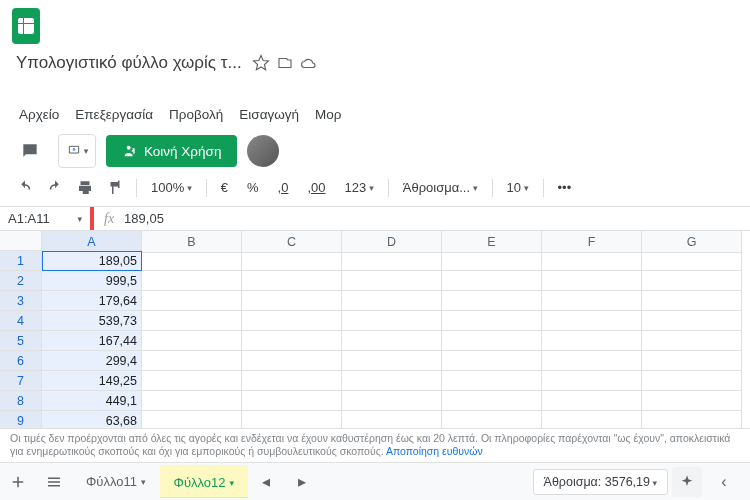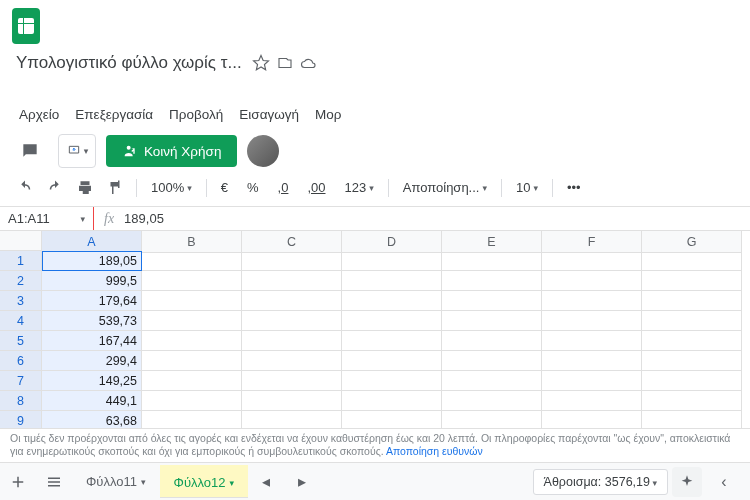--- a/index.html
+++ b/index.html
@@ -25,21 +25,21 @@
 .share-btn svg { width: 16px; height: 16px; fill: #fff; }
 .avatar { width: 32px; height: 32px; border-radius: 50%; background: linear-gradient(135deg,#888,#555); }
 .toolbar { display: flex; align-items: center; padding: 4px 12px; gap: 4px; border-bottom: 1px solid #e0e0e0; height: 38px; }
 .tbtn { width: 26px; height: 26px; display: flex; align-items: center; justify-content: center; border-radius: 3px; cursor: pointer; }
 .tbtn svg { width: 18px; height: 18px; fill: #5f6368; }
 .tsep { width: 1px; height: 18px; background: #dadce0; margin: 0 4px; }
 .ttext { font-size: 13px; color: #3c4043; padding: 3px 6px; cursor: pointer; display: flex; align-items: center; gap: 3px; }
 .ttext::after { content: '▾'; font-size: 9px; color: #5f6368; }
 .ttext.nodrop::after { content: ''; }
 .fx-bar { display: flex; align-items: center; border-bottom: 1px solid #e0e0e0; height: 24px; }
-.namebox { width: 94px; font-size: 13px; color: #3c4043; padding: 0 8px; border-right: 1px solid #ef4444; height: 100%; display: flex; align-items: center; }
+.namebox { width: 94px; font-size: 13px; color: #3c4043; padding: 0 8px; border-right: 4px solid #ef4444; height: 100%; display: flex; align-items: center; }
 .namebox::after { content: '▾'; font-size: 9px; margin-left: auto; color: #5f6368; }
 .fx-sym { font-style: italic; font-family: serif; color: #9aa0a6; padding: 0 10px; font-size: 14px; }
 .fx-input { flex: 1; font-size: 13px; color: #3c4043; border: none; outline: none; }
 .grid-wrap { flex: 1; overflow: hidden; position: relative; }
 .grid { display: grid; grid-template-columns: 42px repeat(7, 100px); grid-auto-rows: 20px; }
 .grid > div { border-right: 1px solid #e0e0e0; border-bottom: 1px solid #e0e0e0; font-size: 12.5px; display: flex; align-items: center; }
 .colh { background: #f8f9fa; color: #5f6368; justify-content: center; height: 22px !important; }
 .rowh { background: #bef264; color: #5f6368; justify-content: center; font-size: 11px; }
 .corner { background: #f8f9fa; }
 .cell { padding: 0 4px; justify-content: flex-end; color: #202124; }
@@ -136,21 +136,21 @@
     </div>
   <div class="tsep"></div>
   <span class="ttext">100%</span>
   <div class="tsep"></div>
   <span class="ttext nodrop">€</span>
   <span class="ttext nodrop">%</span>
   <span class="ttext nodrop" style="text-decoration:underline">,0</span>
   <span class="ttext nodrop" style="text-decoration:underline">,00</span>
   <span class="ttext">123</span>
   <div class="tsep"></div>
-  <span class="ttext">Αποποίηση...</span>
+  <span class="ttext">Άθροισμα...</span>
   <div class="tsep"></div>
   <span class="ttext">10</span>
   <div class="tsep"></div>
   <span class="ttext nodrop">•••</span>
 </div>
 
 <div class="fx-bar">
   <div class="namebox">A1:A11</div>
   <span class="fx-sym">fx</span>
   <input class="fx-input" value="189,05" style="">

